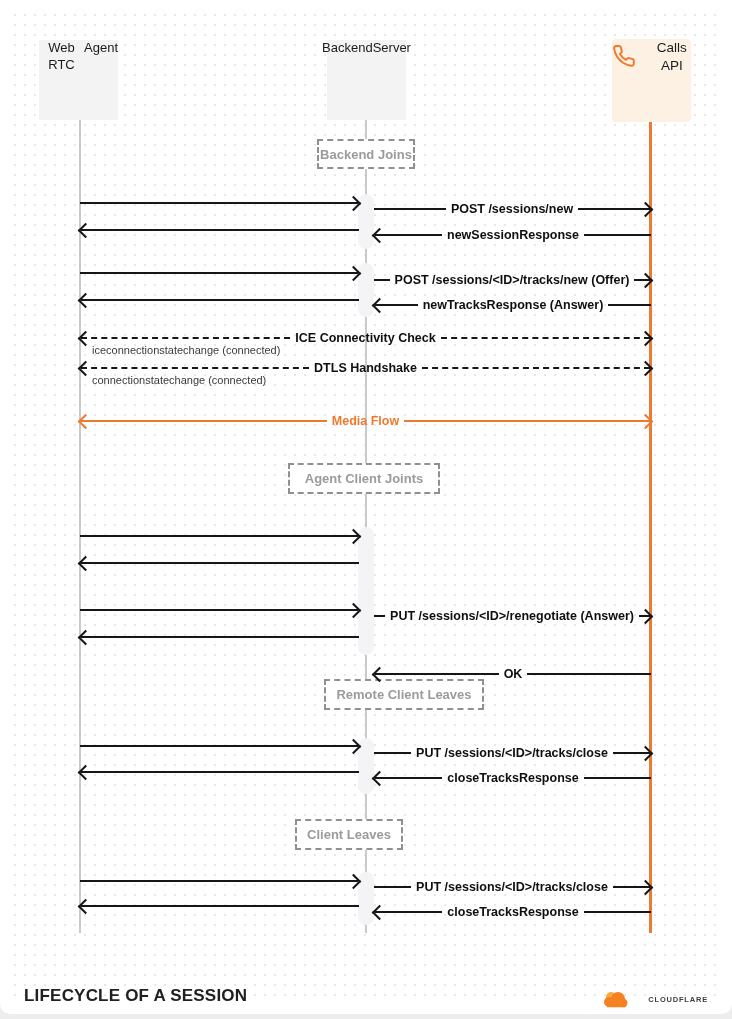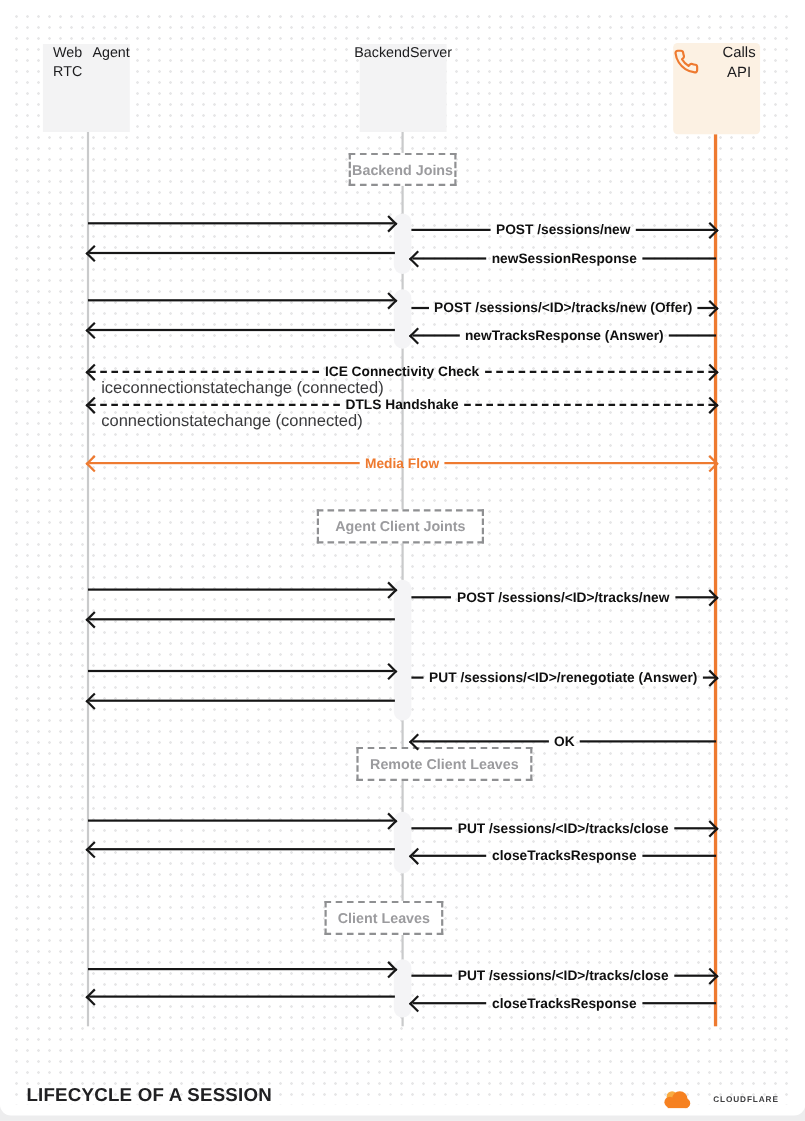--- a/index.html
+++ b/index.html
@@ -32,21 +32,21 @@
   .lbl{flex:0 0 auto;padding:0 5px;font-size:12.5px;font-weight:700;color:#0f0f0f;
        white-space:nowrap;line-height:1;}
   .chev{flex:0 0 auto;width:9px;height:9px;border-top:2.6px solid #161616;
         border-right:2.6px solid #161616;}
   .chev.r{transform:rotate(45deg);margin-left:-10px;}
   .chev.l{transform:rotate(-135deg);margin-right:-10px;}
   .msg.orange .ln{border-top-color:#ee7a30;}
   .msg.orange .chev{border-top-color:#ee7a30;border-right-color:#ee7a30;}
   .msg.orange .lbl{color:#ee7a30;}
   
-  .note{position:absolute;font-size:15px;color:#3a3a3c;white-space:nowrap;}
+  .note{position:absolute;font-size:11px;color:#3a3a3c;white-space:nowrap;}
   
   .title{position:absolute;left:24px;top:986px;font-size:17px;font-weight:800;
          letter-spacing:.2px;color:#202022;}
   .brand{position:absolute;right:24px;top:990px;display:flex;align-items:center;gap:20px;}
   .brand-name{font-size:7.5px;font-weight:800;letter-spacing:.8px;color:#3d3d3f;}
 </style>
 </head>
 <body>
 
 <div class="frame">
@@ -154,26 +154,20 @@
   <div class="msg orange" style="left:80px;top:414px;width:571px;">
     <div class="chev l"></div>
         <div class="ln"></div>
         <span class="lbl">Media Flow</span>
         <div class="ln"></div>
         <div class="chev r"></div>
       </div>
 
   <div class="msg" style="left:80px;top:529px;width:279px;">
     <div class="ln"></div>
-        <div class="chev r"></div>
-      </div>
-  <div class="msg" style="left:374px;top:536px;width:277px;">
-    <div class="ln"></div>
-        <span class="lbl">POST /sessions/&lt;ID&gt;/tracks/new</span>
-        <div class="ln"></div>
         <div class="chev r"></div>
       </div>
   <div class="msg" style="left:80px;top:556px;width:279px;">
     <div class="chev l"></div>
         <div class="ln"></div>
       </div>
 
   <div class="msg" style="left:80px;top:603px;width:279px;">
     <div class="ln"></div>
         <div class="chev r"></div>

